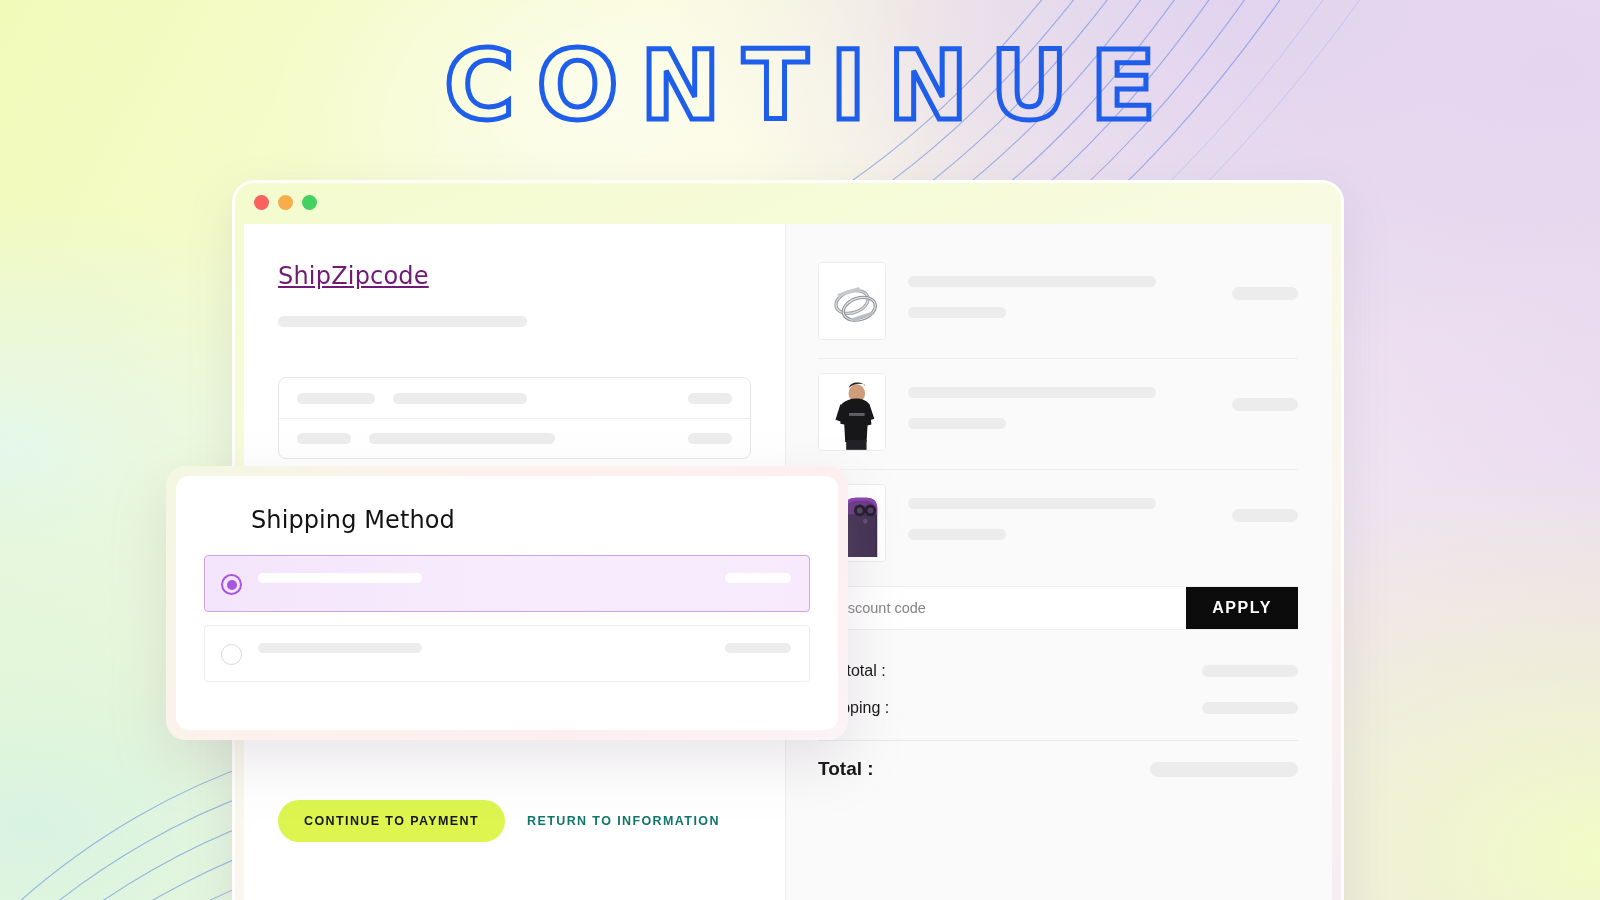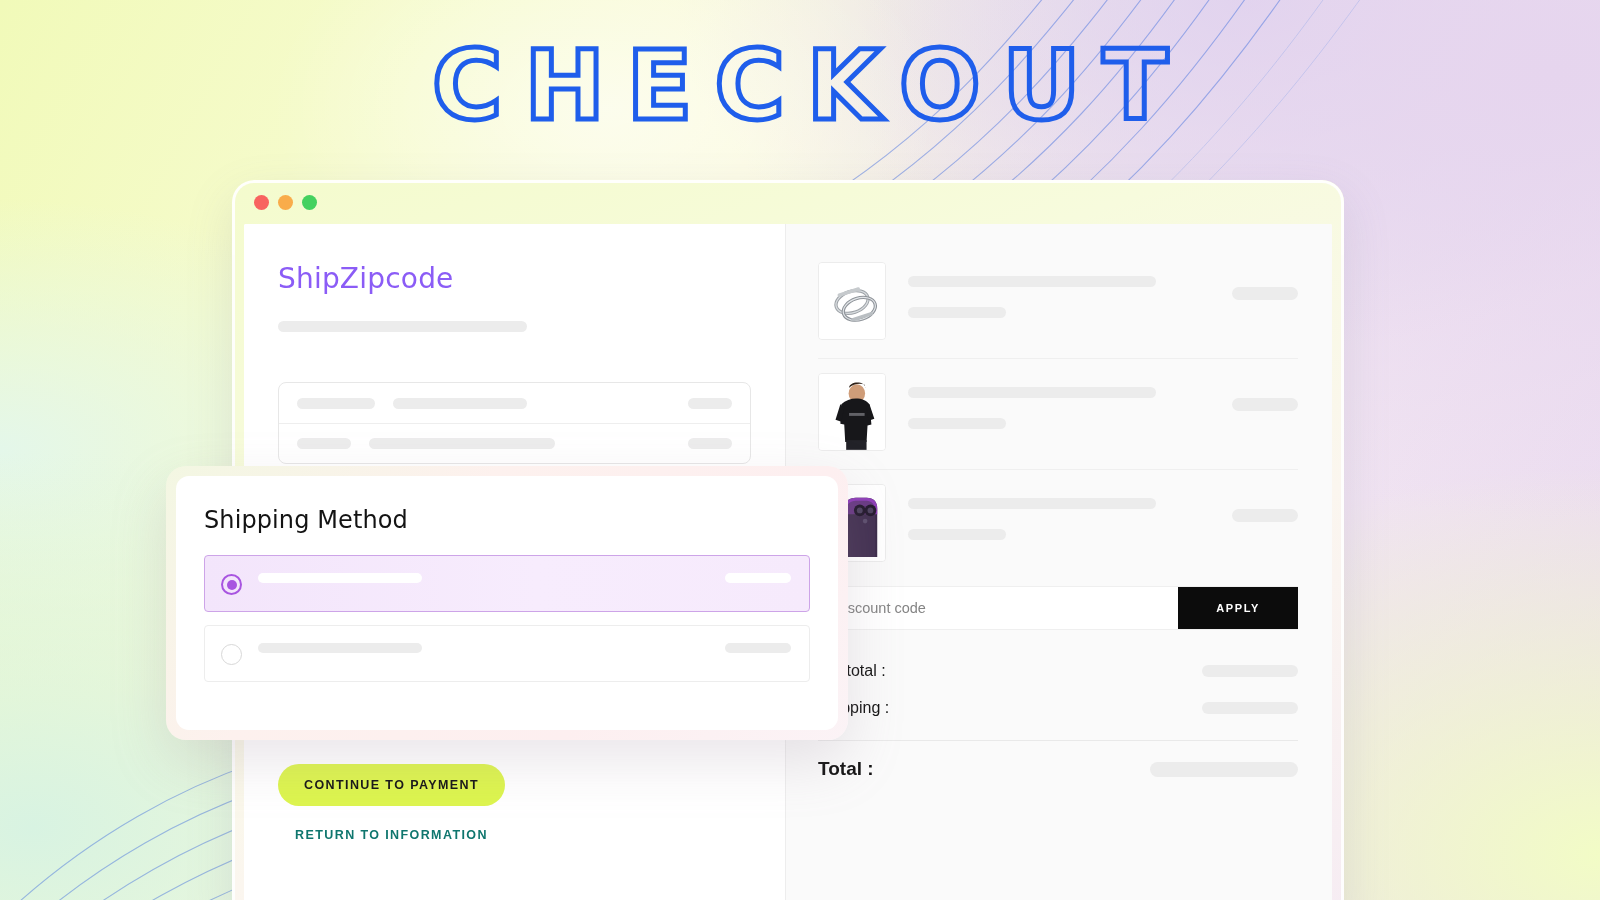--- a/index.html
+++ b/index.html
@@ -95,24 +95,25 @@
   
   .form-pane {
     width: 541px;
     padding: 38px 34px 0 34px;
     background: #fff;
     flex: none;
     position: relative;
   }
   .brand {
     font-family: "DejaVu Sans", sans-serif;
-    font-size: 28px;
+    font-size: 24px;
     font-weight: 400;
     letter-spacing: .2px;
-    color: #8b5cf6;
+    color: #701a75;
+    text-decoration: underline;
   }
   .brand-sub { height: 11px; width: 249px; margin-top: 26px; background:#ececec; border-radius:999px; }
 
   .form-box {
     margin-top: 50px;
     border: 1px solid #e7e7e7;
     border-radius: 8px;
     overflow: hidden;
   }
   .form-row {
@@ -122,21 +123,21 @@
     gap: 18px;
   }
   .form-row + .form-row { border-top: 1px solid #eeeeee; }
   .form-row .c1 { height: 11px; border-radius: 999px; background:#ececec; }
   .form-row .c2 { height: 11px; border-radius: 999px; background:#ececec; }
   .form-row .c3 { height: 11px; border-radius: 999px; background:#ececec; margin-left:auto; }
 
   .actions {
     position: absolute;
     left: 34px; bottom: 78px;
-    display: flex; align-items: center; gap: 22px; flex-direction: column;
+    display: flex; align-items: center; gap: 22px;
   }
   .btn-primary {
     background: #ddf54e;
     border: none;
     border-radius: 999px;
     padding: 14px 26px;
     font-family: "Liberation Sans", sans-serif;
     font-size: 12.5px;
     font-weight: 700;
     letter-spacing: 1.4px;
@@ -195,24 +196,24 @@
     height: 42px;
     font-family: "Liberation Sans", sans-serif;
     font-size: 14.5px;
     color: #6c6c6c;
   }
   .promo-input::placeholder { color: #848484; }
   .btn-apply {
     background: #0c0c0c;
     color: #fff;
     border: none;
-    padding: 0 38px;
+    padding: 0 26px;
     height: 42px;
     font-family: "Liberation Sans", sans-serif;
-    font-size: 11px; font-weight: 700;
+    font-size: 16px; font-weight: 700;
     letter-spacing: 1.6px;
     cursor: pointer;
   }
 
   .totals { padding-top: 22px; }
   .total-row {
     display: flex; align-items: center;
     height: 37px;
   }
   .total-row .lbl {
@@ -242,20 +243,21 @@
     background: #fff;
     border-radius: 13px;
     padding: 30px 28px 0 28px;
   }
   .modal-title {
     font-family: "DejaVu Sans", sans-serif;
     font-size: 24px;
     font-weight: 400;
     color: #131313;
     letter-spacing: .1px;
+    margin-left: 47px;
   }
   .ship-opt {
     margin-top: 21px;
     border-radius: 4px;
     padding: 17px 18px 16px 16px;
     display: flex; align-items: flex-start; gap: 16px;
   }
   .ship-opt.selected {
     background: linear-gradient(90deg, #f3e5fb 0%, #f7ecfd 55%, #f6eafc 100%);
     border: 1px solid #cda4e8;
@@ -312,21 +314,21 @@
       <path d="M-40,992 C74,868 210,794 348,766"></path>
       <path d="M-40,1024 C78,896 222,818 366,790"></path>
       <path d="M-40,1056 C82,922 234,842 384,814"></path>
       <path d="M-40,1088 C86,948 246,866 402,838"></path>
       <path d="M-40,1120 C90,974 258,890 420,862"></path>
     </g>
   </svg>
 </div>
 
 <div class="hero">
-  <span class="hero-word">CHECKOUT</span>
+  <span class="hero-word">CONTINUE</span>
 </div>
 
 <div class="window">
   <div class="titlebar">
     <span class="dot red"></span>
     <span class="dot yellow"></span>
     <span class="dot green"></span>
   </div>
 
   <div class="app-body">

